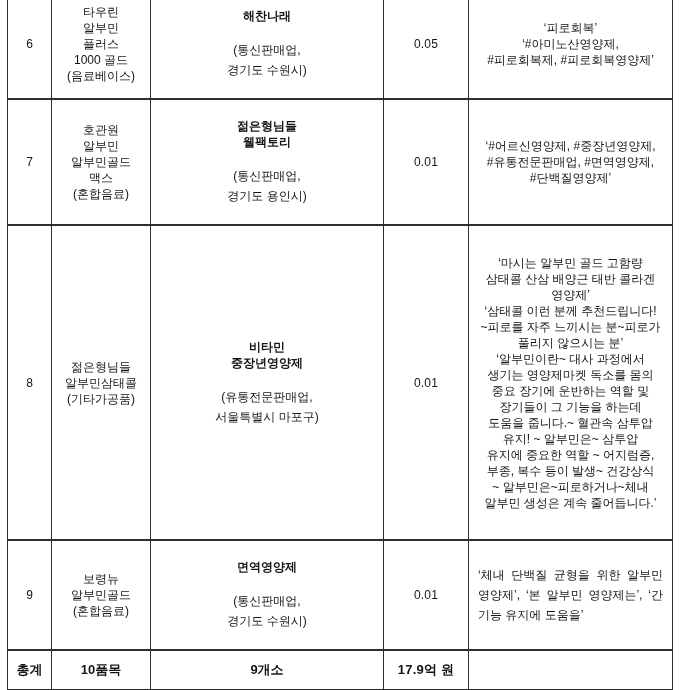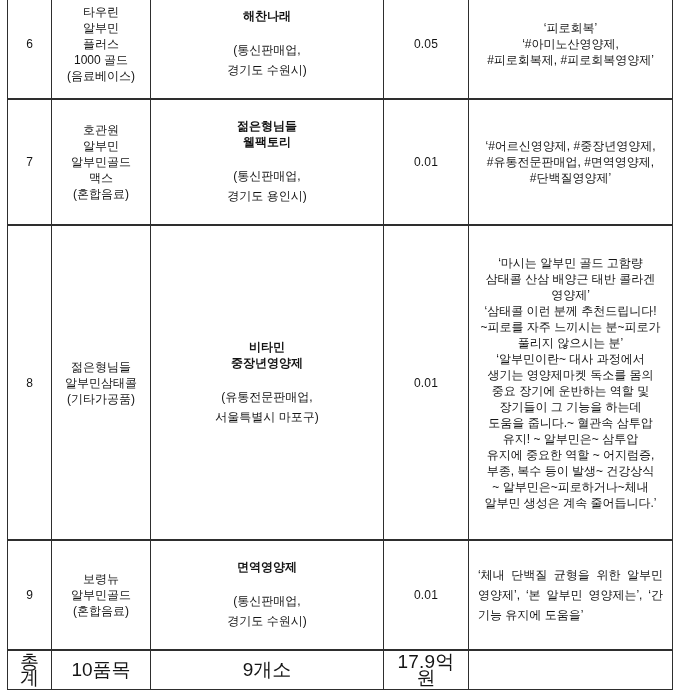--- a/index.html
+++ b/index.html
@@ -57,22 +57,22 @@
     padding: 4px 6px;
   }
   td.c-desc.justify {
     white-space: normal;
     text-align: justify;
     word-break: break-all;
     line-height: 20px;
     padding: 10px 9px;
   }
   tr.r-total td {
-    font-weight: normal;
-    font-size: 19px;
+    font-weight: bold;
+    font-size: 13px;
   }
   td.c-val { letter-spacing: 0.2px; }
 </style>
 </head>
 <body>
 
 <div class="page">
   <table class="report">
     <colgroup>
       <col style="width:44px">

